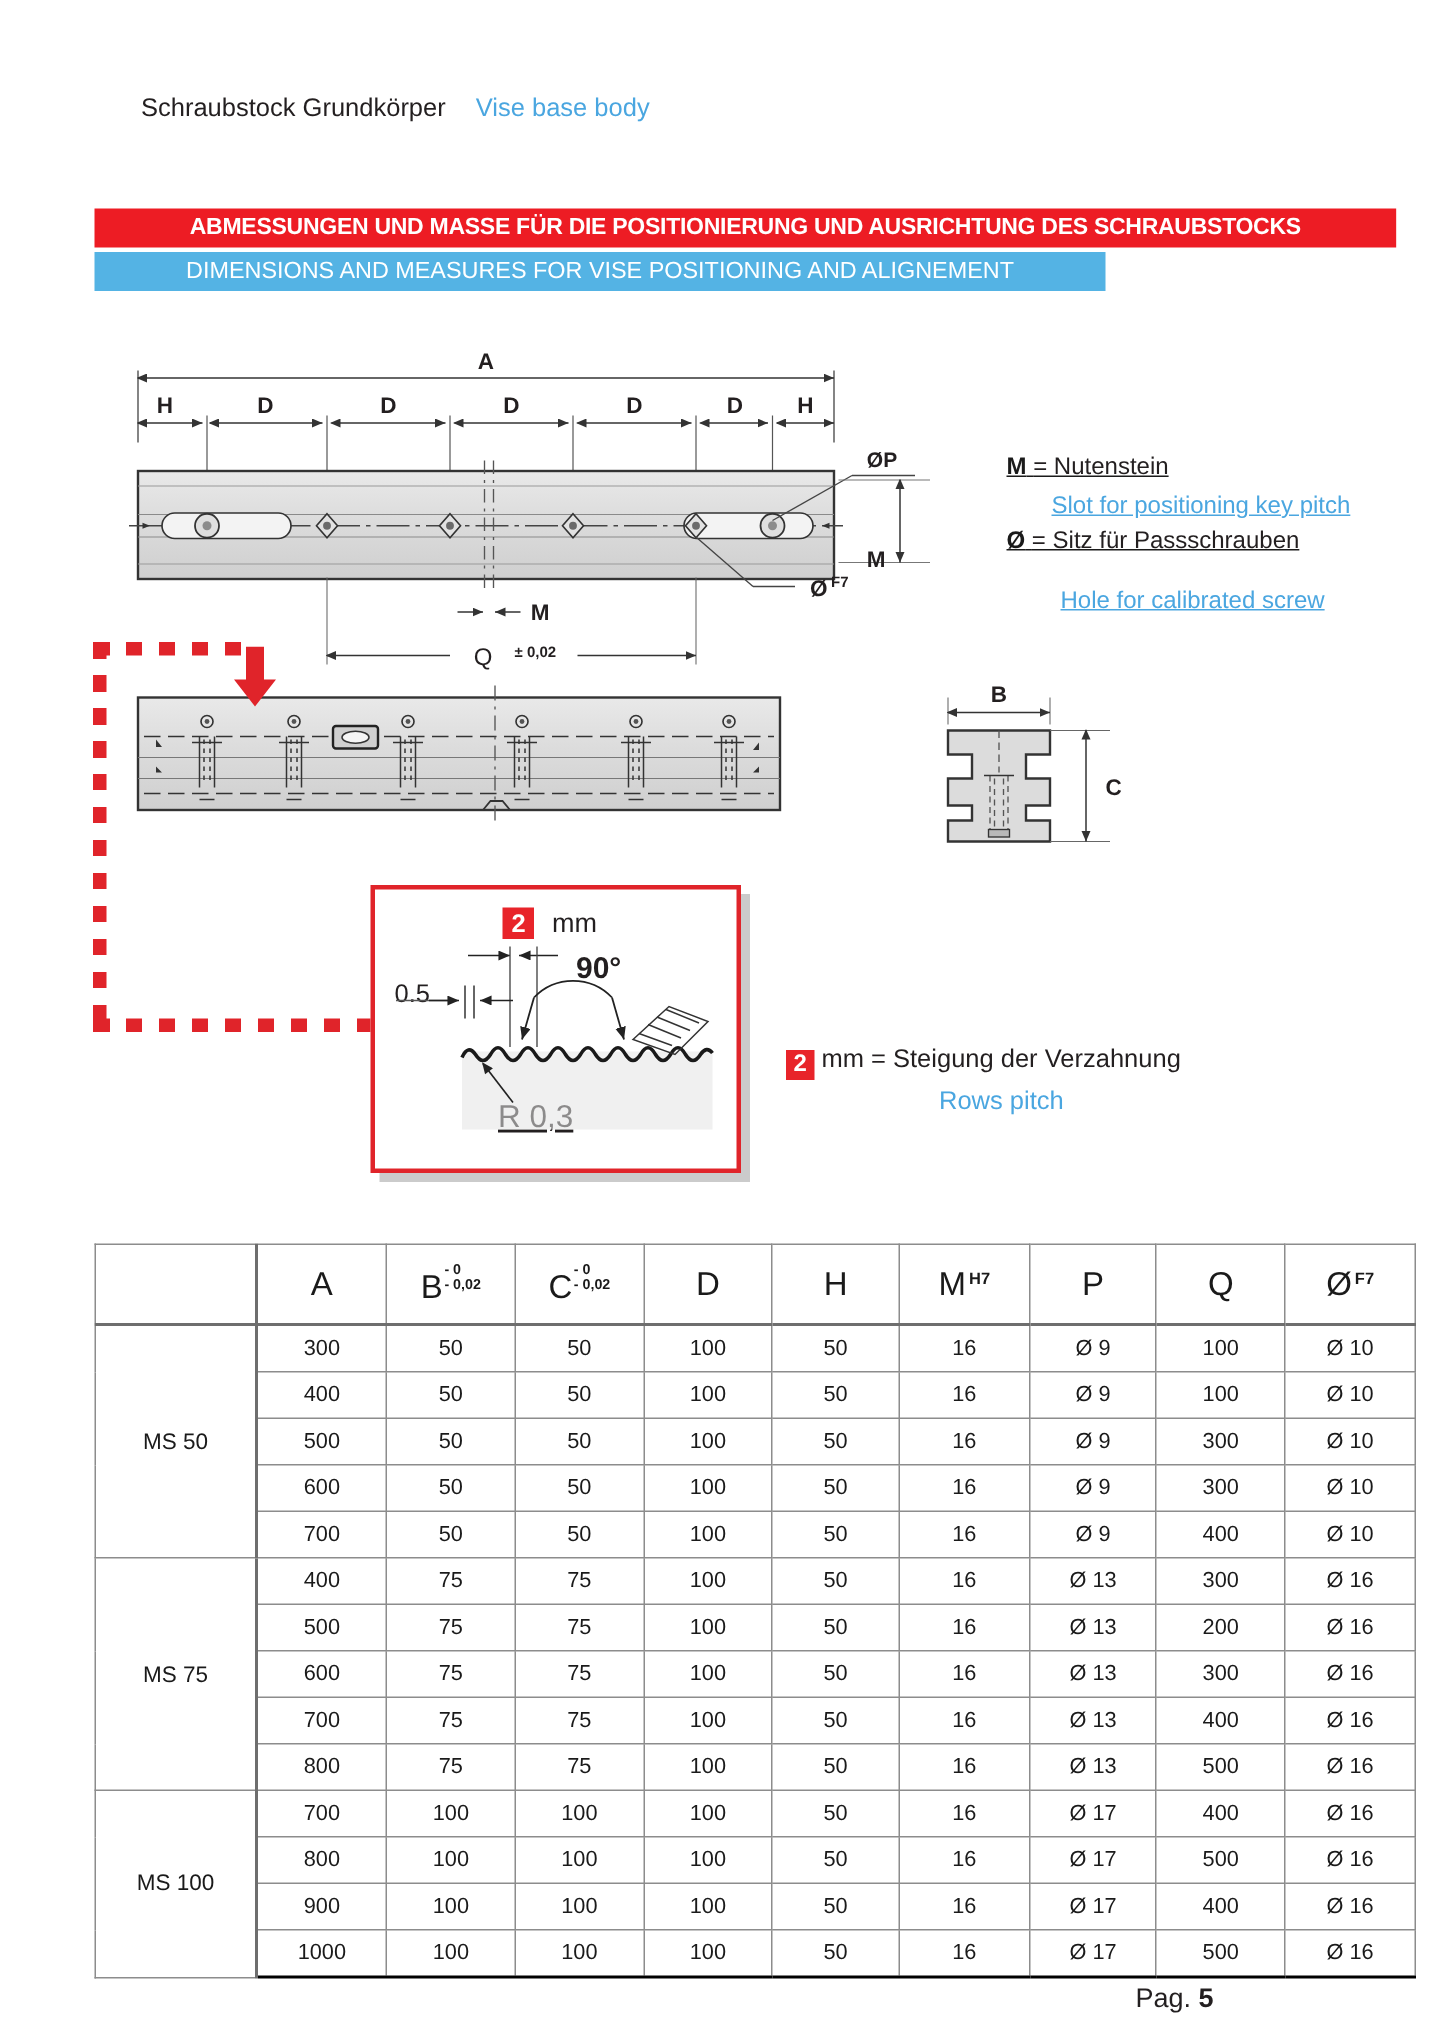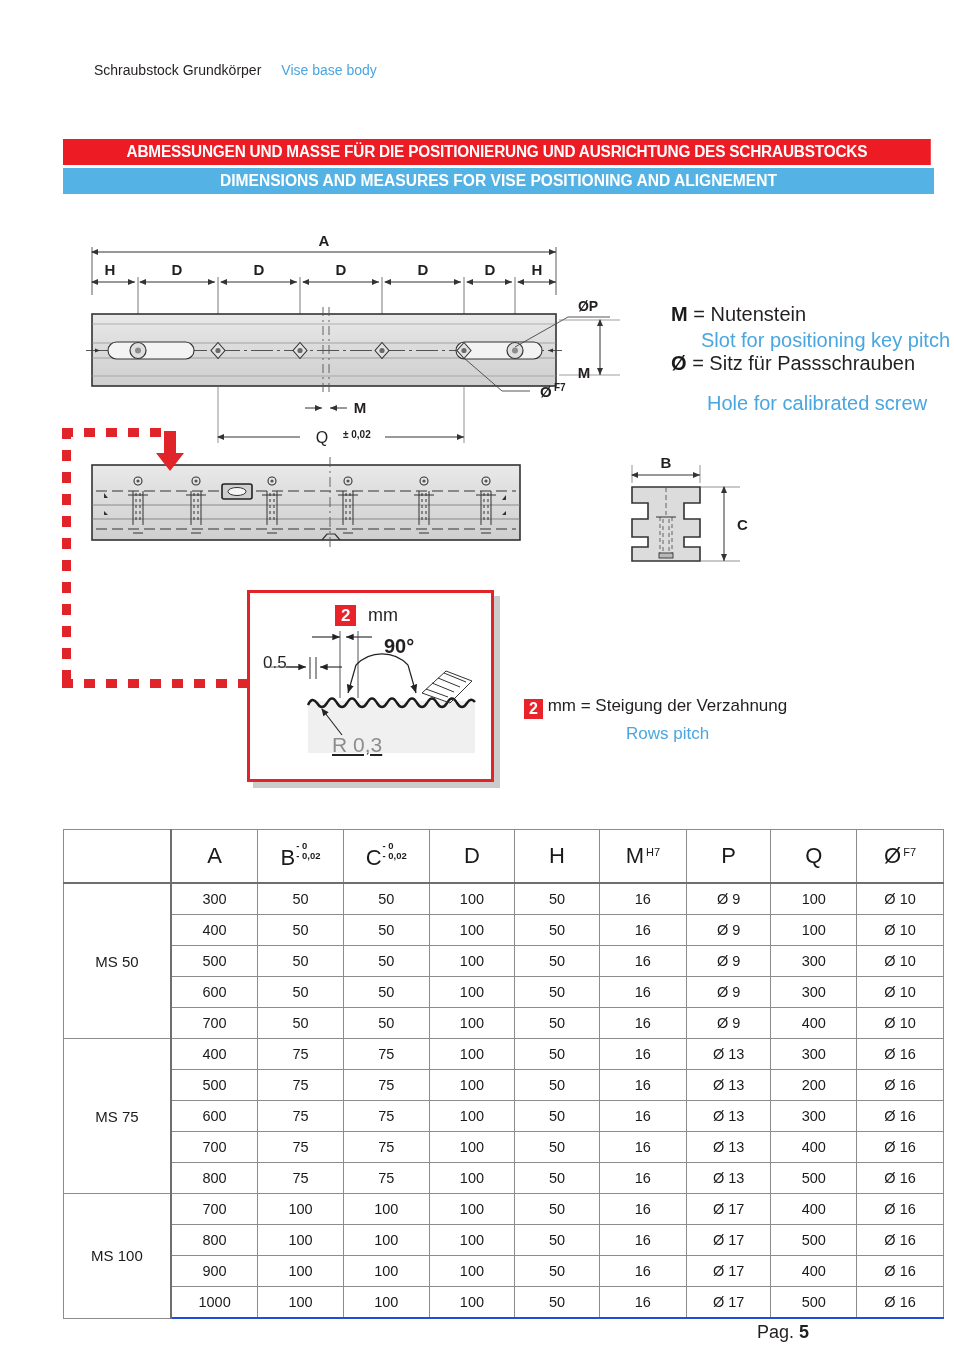--- a/index.html
+++ b/index.html
@@ -14,21 +14,21 @@
     font-family: "Liberation Sans", sans-serif;
     color: #1a1a1a;
     overflow: hidden;
   }
 
   
   .topline {
     position: absolute;
     left: 94px;
     top: 62px;
-    font-size: 14px;
+    font-size: 17px;
     white-space: nowrap;
   }
   .topline .de { color: #231f20; }
   .topline .en { color: #4aa6e0; margin-left: 20px; }
 
   
   .banner-red {
     position: absolute;
     left: 63px;
     top: 139px;
@@ -43,46 +43,47 @@
     align-items: center;
     justify-content: center;
     text-align: center;
     transform: scaleX(0.985);
     transform-origin: left center;
   }
   .banner-blue {
     position: absolute;
     left: 63px;
     top: 168px;
-    width: 871px;
+    width: 674px;
     height: 26px;
     background: #54b3e4;
     color: #ffffff;
-    font-weight: bold;
+    font-weight: normal;
     font-size: 15.6px;
     display: flex;
     align-items: center;
     justify-content: center;
     text-align: center;
   }
 
   
   #drawing-area {
     position: absolute;
     left: 0;
     top: 225px;
     width: 954px;
     height: 570px;
   }
 
   
   .legend {
     position: absolute;
-    font-size: 20px;
+    font-size: 16px;
     white-space: nowrap;
+    text-decoration: underline;
   }
   .legend .sym { font-weight: bold; }
   .legend .de { color: #231f20; }
   .legend-en { color: #4aa6e0; }
 
   #legend-m   { left: 671px; top: 303px; }
   #legend-m-en{ left: 701px; top: 329px; }
   #legend-d   { left: 671px; top: 352px; }
   #legend-d-en{ left: 707px; top: 392px; }
 
@@ -189,34 +190,34 @@
     font-size: 22px;
     border-bottom: 2px solid #6e6e6e;
   }
   #spec-table thead th:first-child { border-right: 2px solid #6e6e6e; }
   #spec-table tbody td { height: 30px; font-size: 14.5px; }
   #spec-table tbody td.group {
     font-size: 15px;
     border-right: 2px solid #6e6e6e;
   }
   .grp-sep td { border-top: 2px solid #6e6e6e; }
-  #spec-table tbody tr:last-child td { border-bottom: 2px solid #1d4ed8; border-radius: 13px; }
+  #spec-table tbody tr:last-child td { border-bottom: 2px solid #000000; border-radius: 13px; }
   .tol {
     display: inline-block;
     font-size: 9.5px;
     line-height: 10px;
     vertical-align: 6px;
     text-align: left;
     font-weight: bold;
     margin-left: 1px;
   }
   .sup {
     font-size: 11px;
     vertical-align: 7px;
-    font-weight: normal;
+    font-weight: bold;
     margin-left: 2px;
   }
   col.c-group { width: 120px; }
   col.c-data  { width: 95.1px; }
 
   
   #footer-page {
     position: absolute;
     left: 757px;
     top: 1322px;

